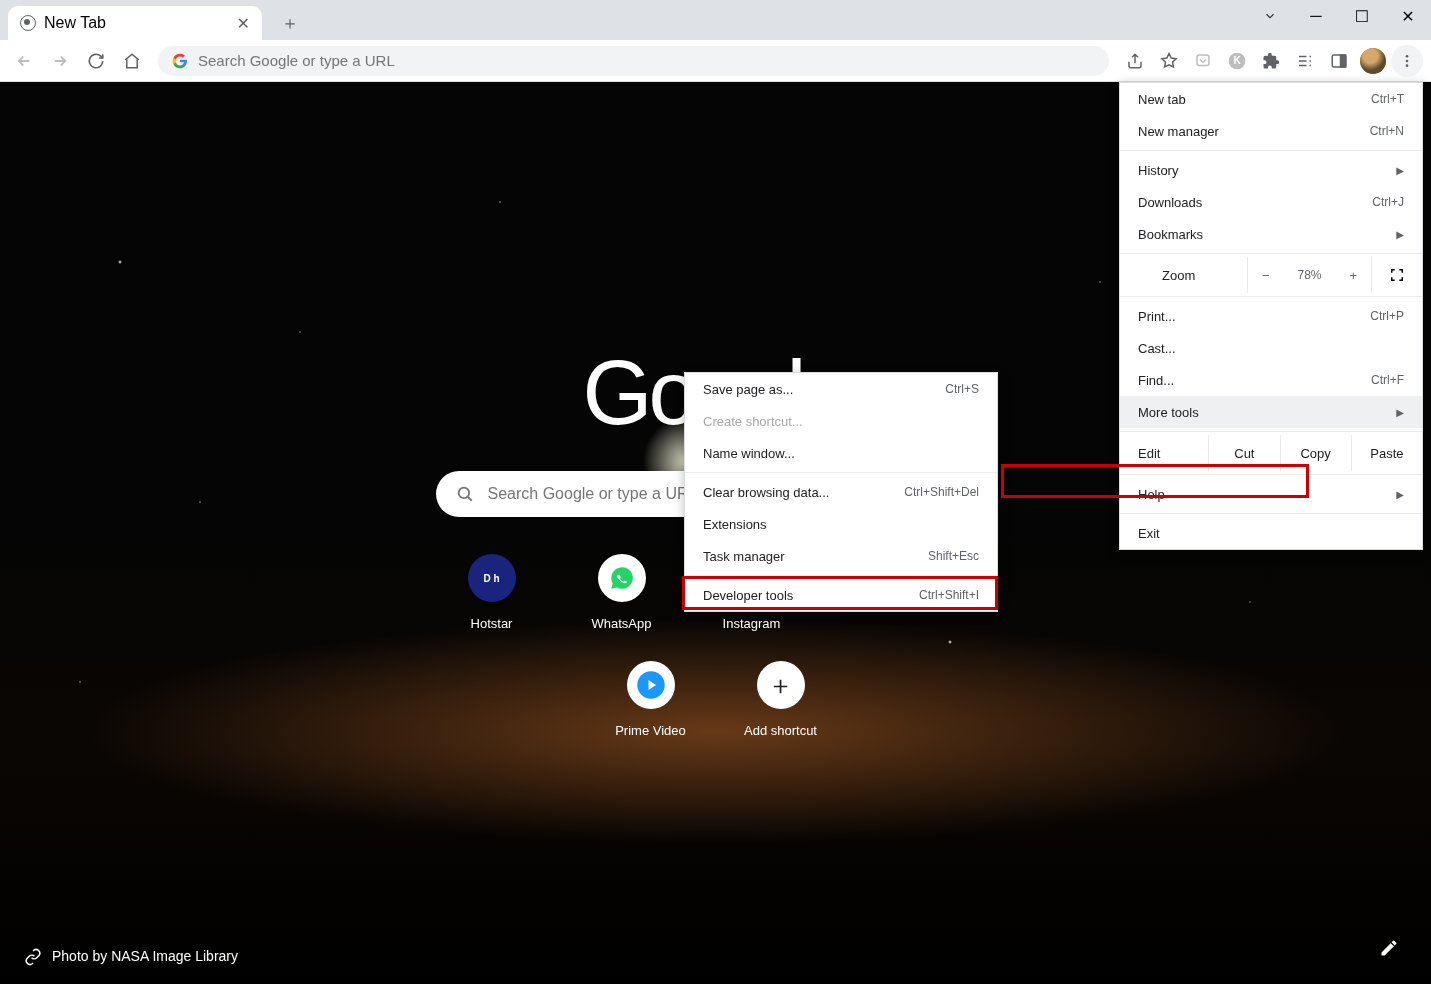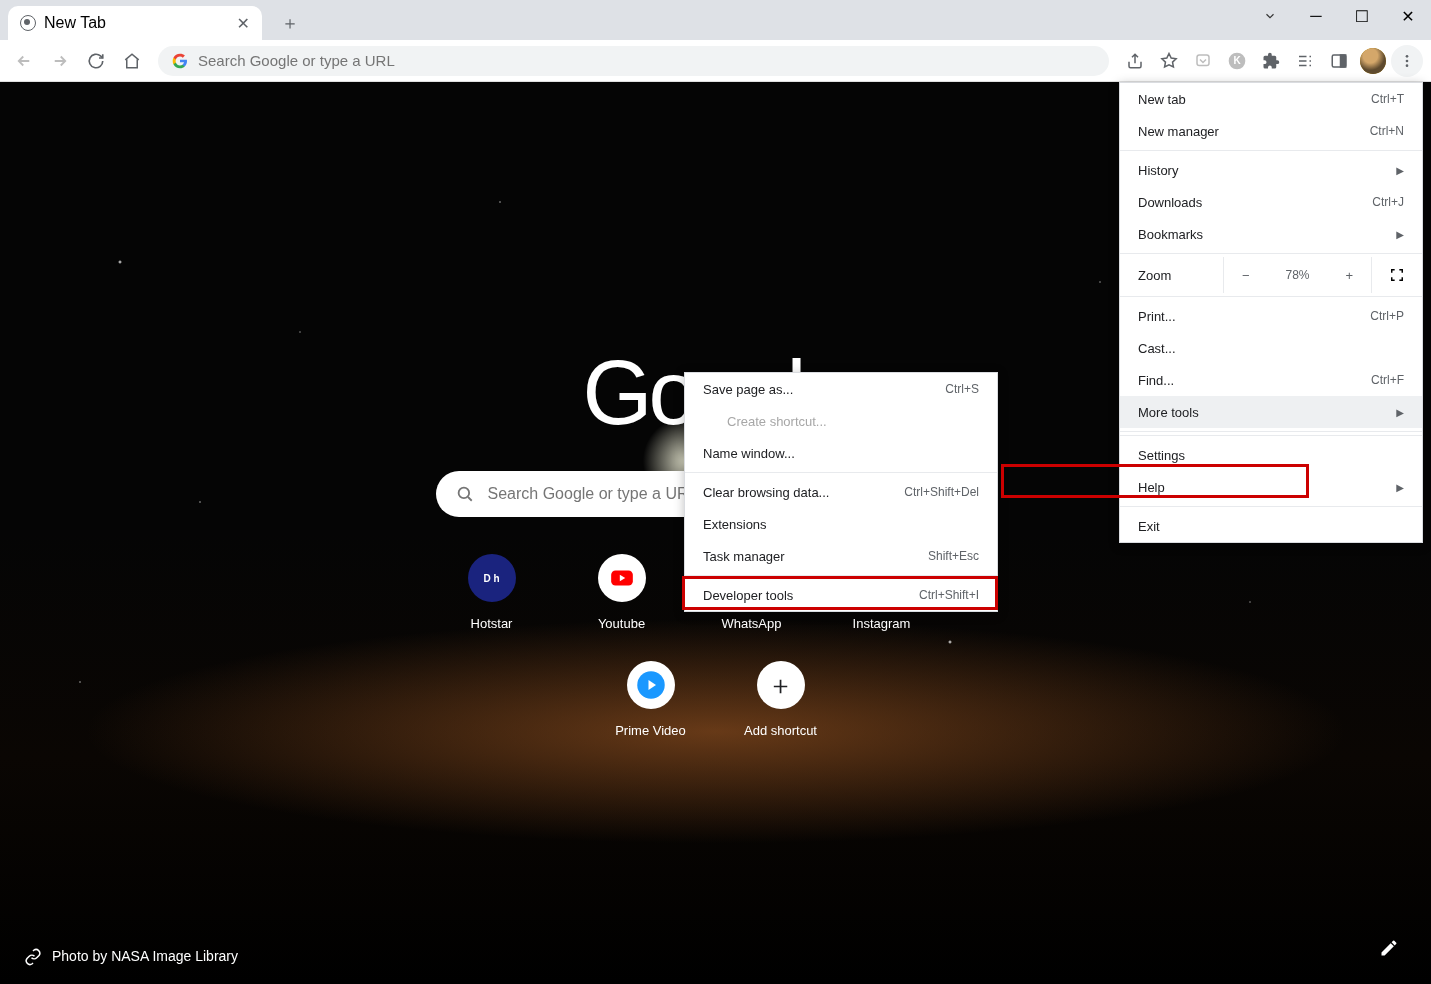--- a/index.html
+++ b/index.html
@@ -60,25 +60,25 @@
 .credit { position:absolute; left:24px; bottom:18px; color:#fff; font-size:14px; display:flex; gap:10px; }
 .credit a { color:#fff; }
 .edit-pen { position:absolute; right:24px; bottom:18px; width:36px; height:36px; color:#fff; display:flex; align-items:center; justify-content:center; cursor:pointer; }
 
 
 .menu { position:absolute; background:#fff; box-shadow:0 2px 10px rgba(0,0,0,.25); font-size:13px; color:#202124; border:1px solid #dadce0; z-index:100; }
 .menu-main { top:82px; right:8px; width:304px; }
 .menu-sub { top:372px; left:684px; width:314px; }
 .m-item { display:flex; align-items:center; height:32px; padding:0 18px; cursor:pointer; justify-content:space-between; white-space:nowrap; }
 .m-item.hovered { background:#eef0f2; }
-.m-item.disabled { color:#a7a7a7; cursor:default;margin-left:24px; }
+.m-item.disabled { color:#a7a7a7; cursor:default; }
 .m-sep { height:1px; background:#e8eaed; margin:3px 0; }
 .m-sc { color:#5f6368; font-size:12px; }
 .m-arrow { color:#5f6368; font-size:10px; }
-.zoom-row { display:flex; align-items:center; height:36px; }
+.zoom-row { display:flex; align-items:center; height:36px;padding-left:24px; }
 .zoom-row .lbl { padding-left:18px; width:104px; border-right:1px solid #e8eaed; height:100%; display:flex; align-items:center;}
 .zoom-pm{flex:1;display:flex;align-items:center;justify-content:space-around;height:100%;border-right:1px solid #e8eaed;}
 .zoom-pm span{color:#5f6368;cursor:pointer;}
 .zoom-val{font-size:12px;color:#202124;}
 .zoom-fs{width:50px;display:flex;align-items:center;justify-content:center;cursor:pointer;}
 .edit-row{display:flex;height:36px;}
 .edit-row div{flex:1;display:flex;align-items:center;justify-content:center;border-right:1px solid #e8eaed;cursor:pointer;font-size:13px;}
 .edit-row div:first-child{justify-content:flex-start;padding-left:18px;cursor:default;}
 .edit-row div:last-child{border-right:none;}
 
@@ -209,29 +209,20 @@
         </svg>
       <input placeholder="Search Google or type a URL" style="">
     </div>
   </div>
 
   <div class="shortcuts">
     <div class="sc-row">
       <div class="sc">
           <div class="sc-ic" style="background:#1a237e;color:#fff;font-size:10px;font-weight:bold">D h</div>
           <div class="sc-lbl">Hotstar</div>
-        </div>
-      <div class="sc">
-          <div class="sc-ic">
-            <svg width="26" height="26" viewBox="0 0 24 24">
-              <rect x="2" y="5" width="20" height="14" rx="4" fill="#FF0000"></rect>
-              <path d="M10 9v6l5-3z" fill="#fff"></path>
-            </svg>
-          </div>
-          <div class="sc-lbl">Youtube</div>
         </div>
       <div class="sc">
           <div class="sc-ic">
             <svg width="26" height="26" viewBox="0 0 24 24" fill="#25D366">
               <path d="M12 2a10 10 0 0 0-8.6 15L2 22l5.1-1.3A10 10 0 1 0 12 2zm5 13.2c-.3.8-1.5 1.5-2.1 1.5-.5.1-1.2.1-2-.4a13 13 0 0 1-4.8-4.2c-.7-1.2-.7-2.3-.4-2.7.3-.4.8-.5 1-.5h.6c.2 0 .4 0 .6.5l.8 2c.1.2.1.4 0 .5l-.4.6c-.1.2-.2.3 0 .5.6 1 1.6 1.9 2.7 2.4.2.1.4.1.5-.1l.6-.7c.2-.2.4-.2.6-.1l1.9.9c.2.1.4.2.4.4v.4z"></path>
             </svg>
           </div>
           <div class="sc-lbl">WhatsApp</div>
         </div>
       <div class="sc">
@@ -329,24 +320,27 @@
     </div>
   <div class="m-item">
       <span>Find...</span>
       <span class="m-sc">Ctrl+F</span>
     </div>
   <div class="m-item hovered">
       <span>More tools</span>
       <span class="m-arrow">▶</span>
     </div>
   <div class="m-sep"></div>
-  <div class="m-sep"></div>
-  <div class="m-item">
-      <span>Settings</span>
-    </div>
+  <div class="edit-row">
+    <div>Edit</div>
+    <div>Cut</div>
+    <div>Copy</div>
+    <div>Paste</div>
+  </div>
+  <div class="m-sep"></div>
   <div class="m-item">
       <span>Help</span>
       <span class="m-arrow">▶</span>
     </div>
   <div class="m-sep"></div>
   <div class="m-item">
       <span>Exit</span>
     </div>
 </div>
 

